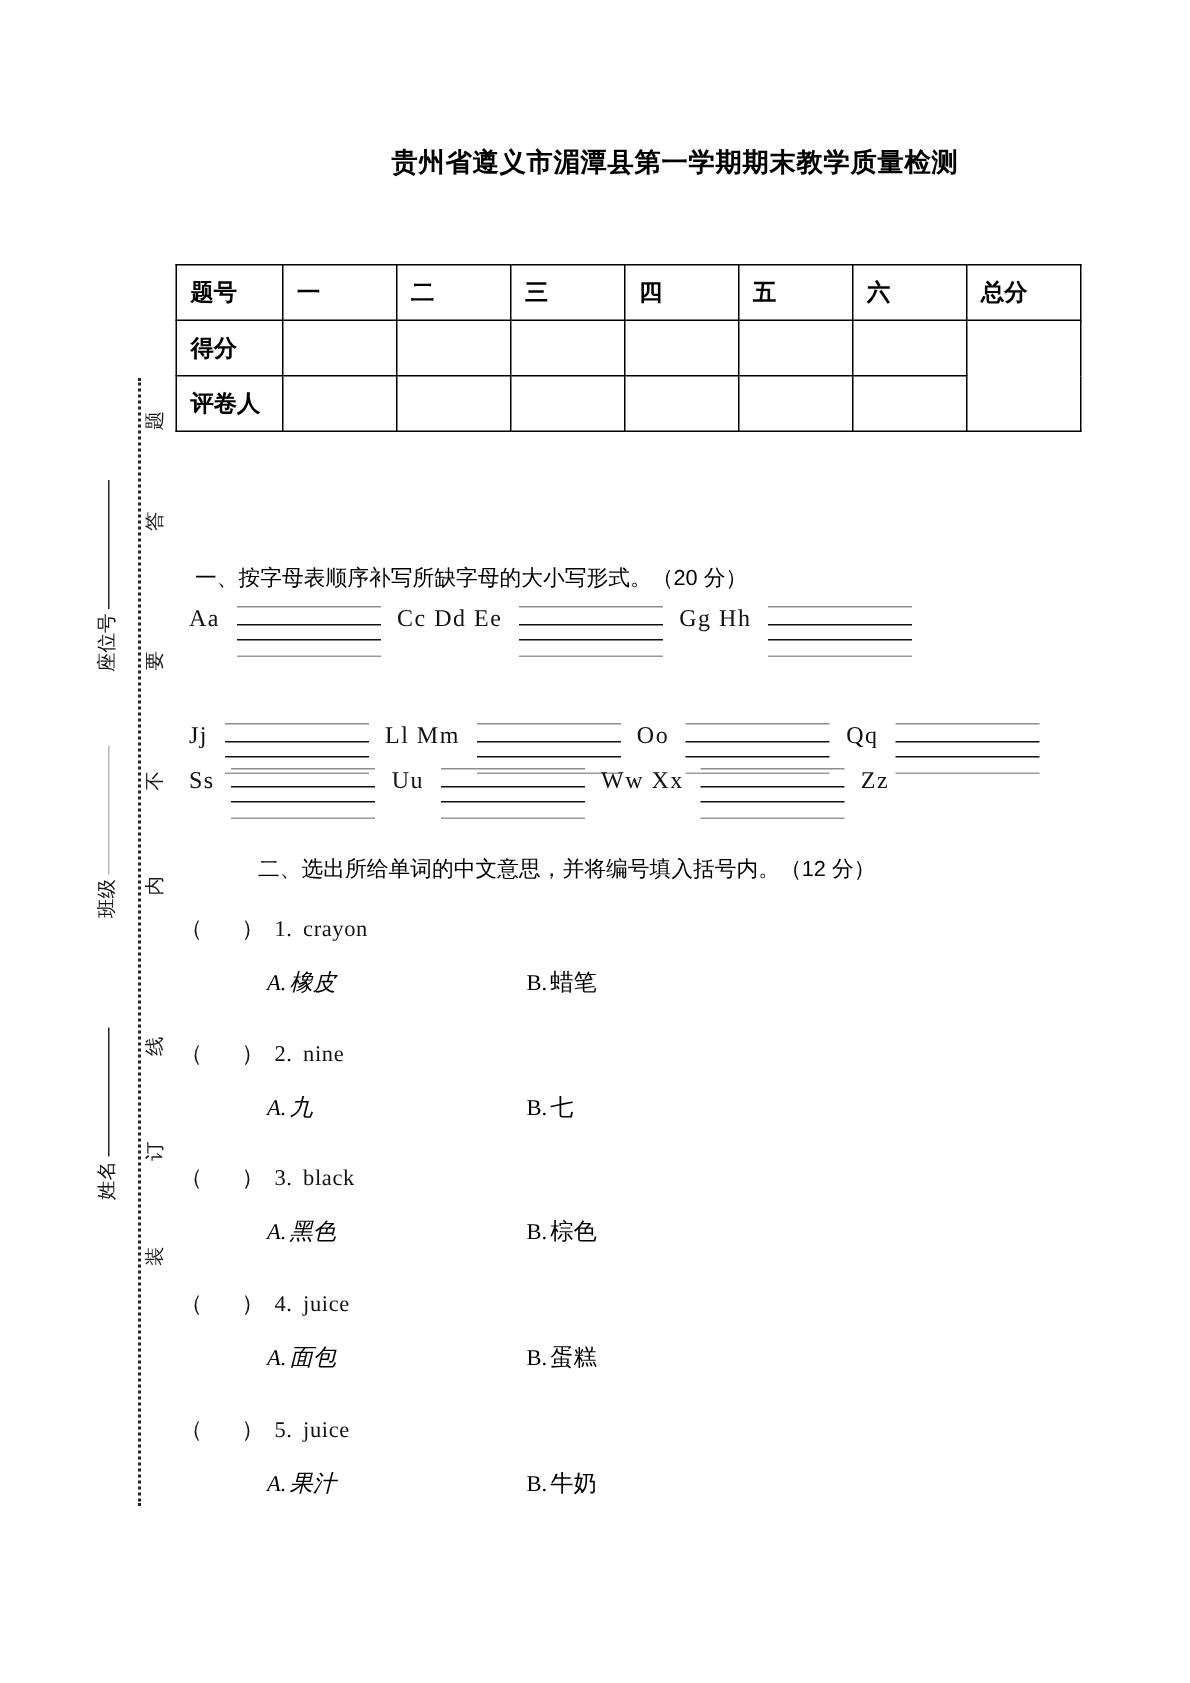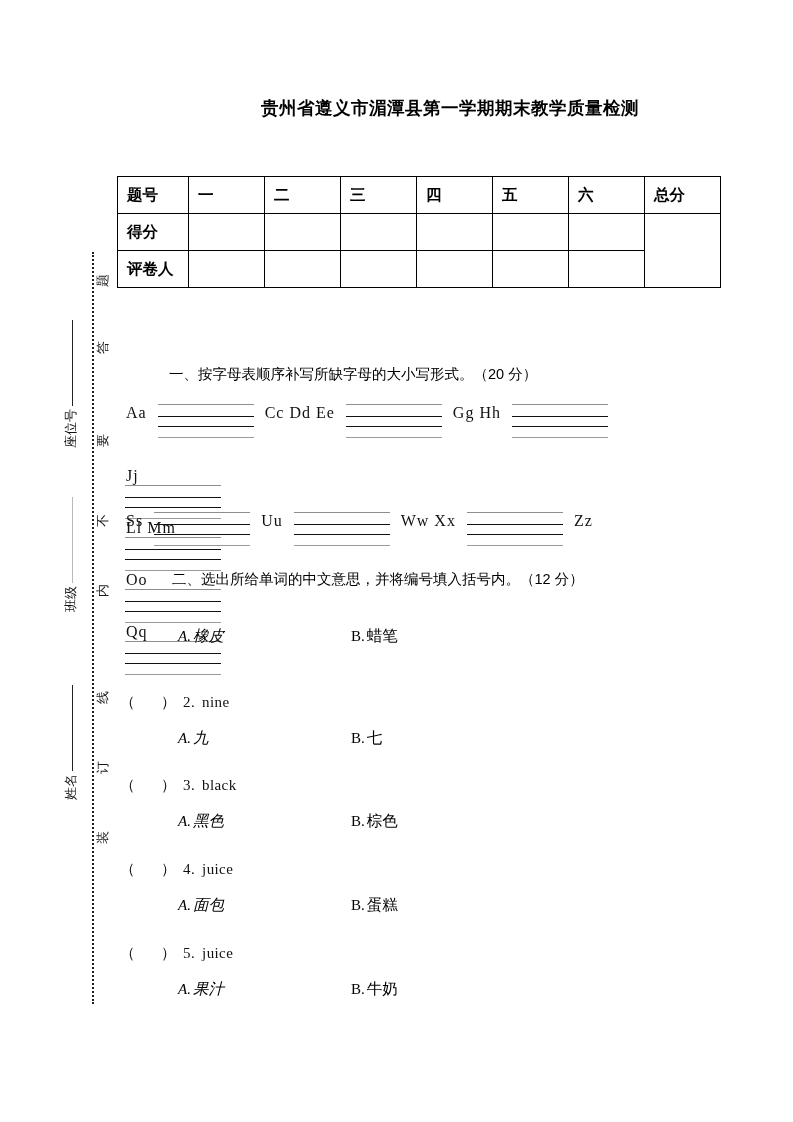--- a/index.html
+++ b/index.html
@@ -130,37 +130,37 @@
 
   
   .sec-head {
     position: absolute;
     left: 18px;
     font-family: "Liberation Sans", "DejaVu Sans", sans-serif;
     font-size: 14.5px;
     color: #000;
     white-space: nowrap;
   }
-  #sec1-head { top: 365px; margin-left: 39px; }
+  #sec1-head { top: 376px; }
   #sec2-head { top: 570px; margin-left: 42px; }
 
   
   .alpha-row {
     position: absolute;
     left: 8px;
     width: 620px;
     height: 46px;
     display: flex;
     align-items: flex-start;
     font-family: "Liberation Serif", "DejaVu Serif", serif;
     font-size: 16px;
     color: #111;
   }
   #alpha-row-0 { top: 404px; }
-  #alpha-row-1 { top: 467px; flex-direction: column; }
+  #alpha-row-1 { top: 482px; }
   #alpha-row-2 { top: 512px; }
 
   .letters {
     white-space: nowrap;
     margin: 0 6px;
     letter-spacing: 1px;
   }
   
   .four-line {
     position: relative;
@@ -365,20 +365,21 @@
           <i class="l3"></i>
           <i class="l4"></i>
         </span>
         <span class="letters">Zz</span>
       </div>
 
     <div class="sec-head" id="sec2-head">二、选出所给单词的中文意思，并将编号填入括号内。（12 分）</div>
 
     <div id="mc-host">
         <div class="mc-item" style="top: 610px;">
+          <div class="mc-stem"><span class="paren">（<span class="gap"></span>）</span><span class="word">1.</span><span class="word">crayon</span></div>
           <div class="mc-opts"><span class="opt optA"><span>A.</span><span class="cn">橡皮</span></span><span class="opt optB"><span>B.</span><span class="cn">蜡笔</span></span></div>
         </div>
         <div class="mc-item" style="top: 693px;">
           <div class="mc-stem"><span class="paren">（<span class="gap"></span>）</span><span class="word">2.</span><span class="word">nine</span></div>
           <div class="mc-opts"><span class="opt optA"><span>A.</span><span class="cn">九</span></span><span class="opt optB"><span>B.</span><span class="cn">七</span></span></div>
         </div>
         <div class="mc-item" style="top: 776px;">
           <div class="mc-stem"><span class="paren">（<span class="gap"></span>）</span><span class="word">3.</span><span class="word">black</span></div>
           <div class="mc-opts"><span class="opt optA"><span>A.</span><span class="cn">黑色</span></span><span class="opt optB"><span>B.</span><span class="cn">棕色</span></span></div>
         </div>

